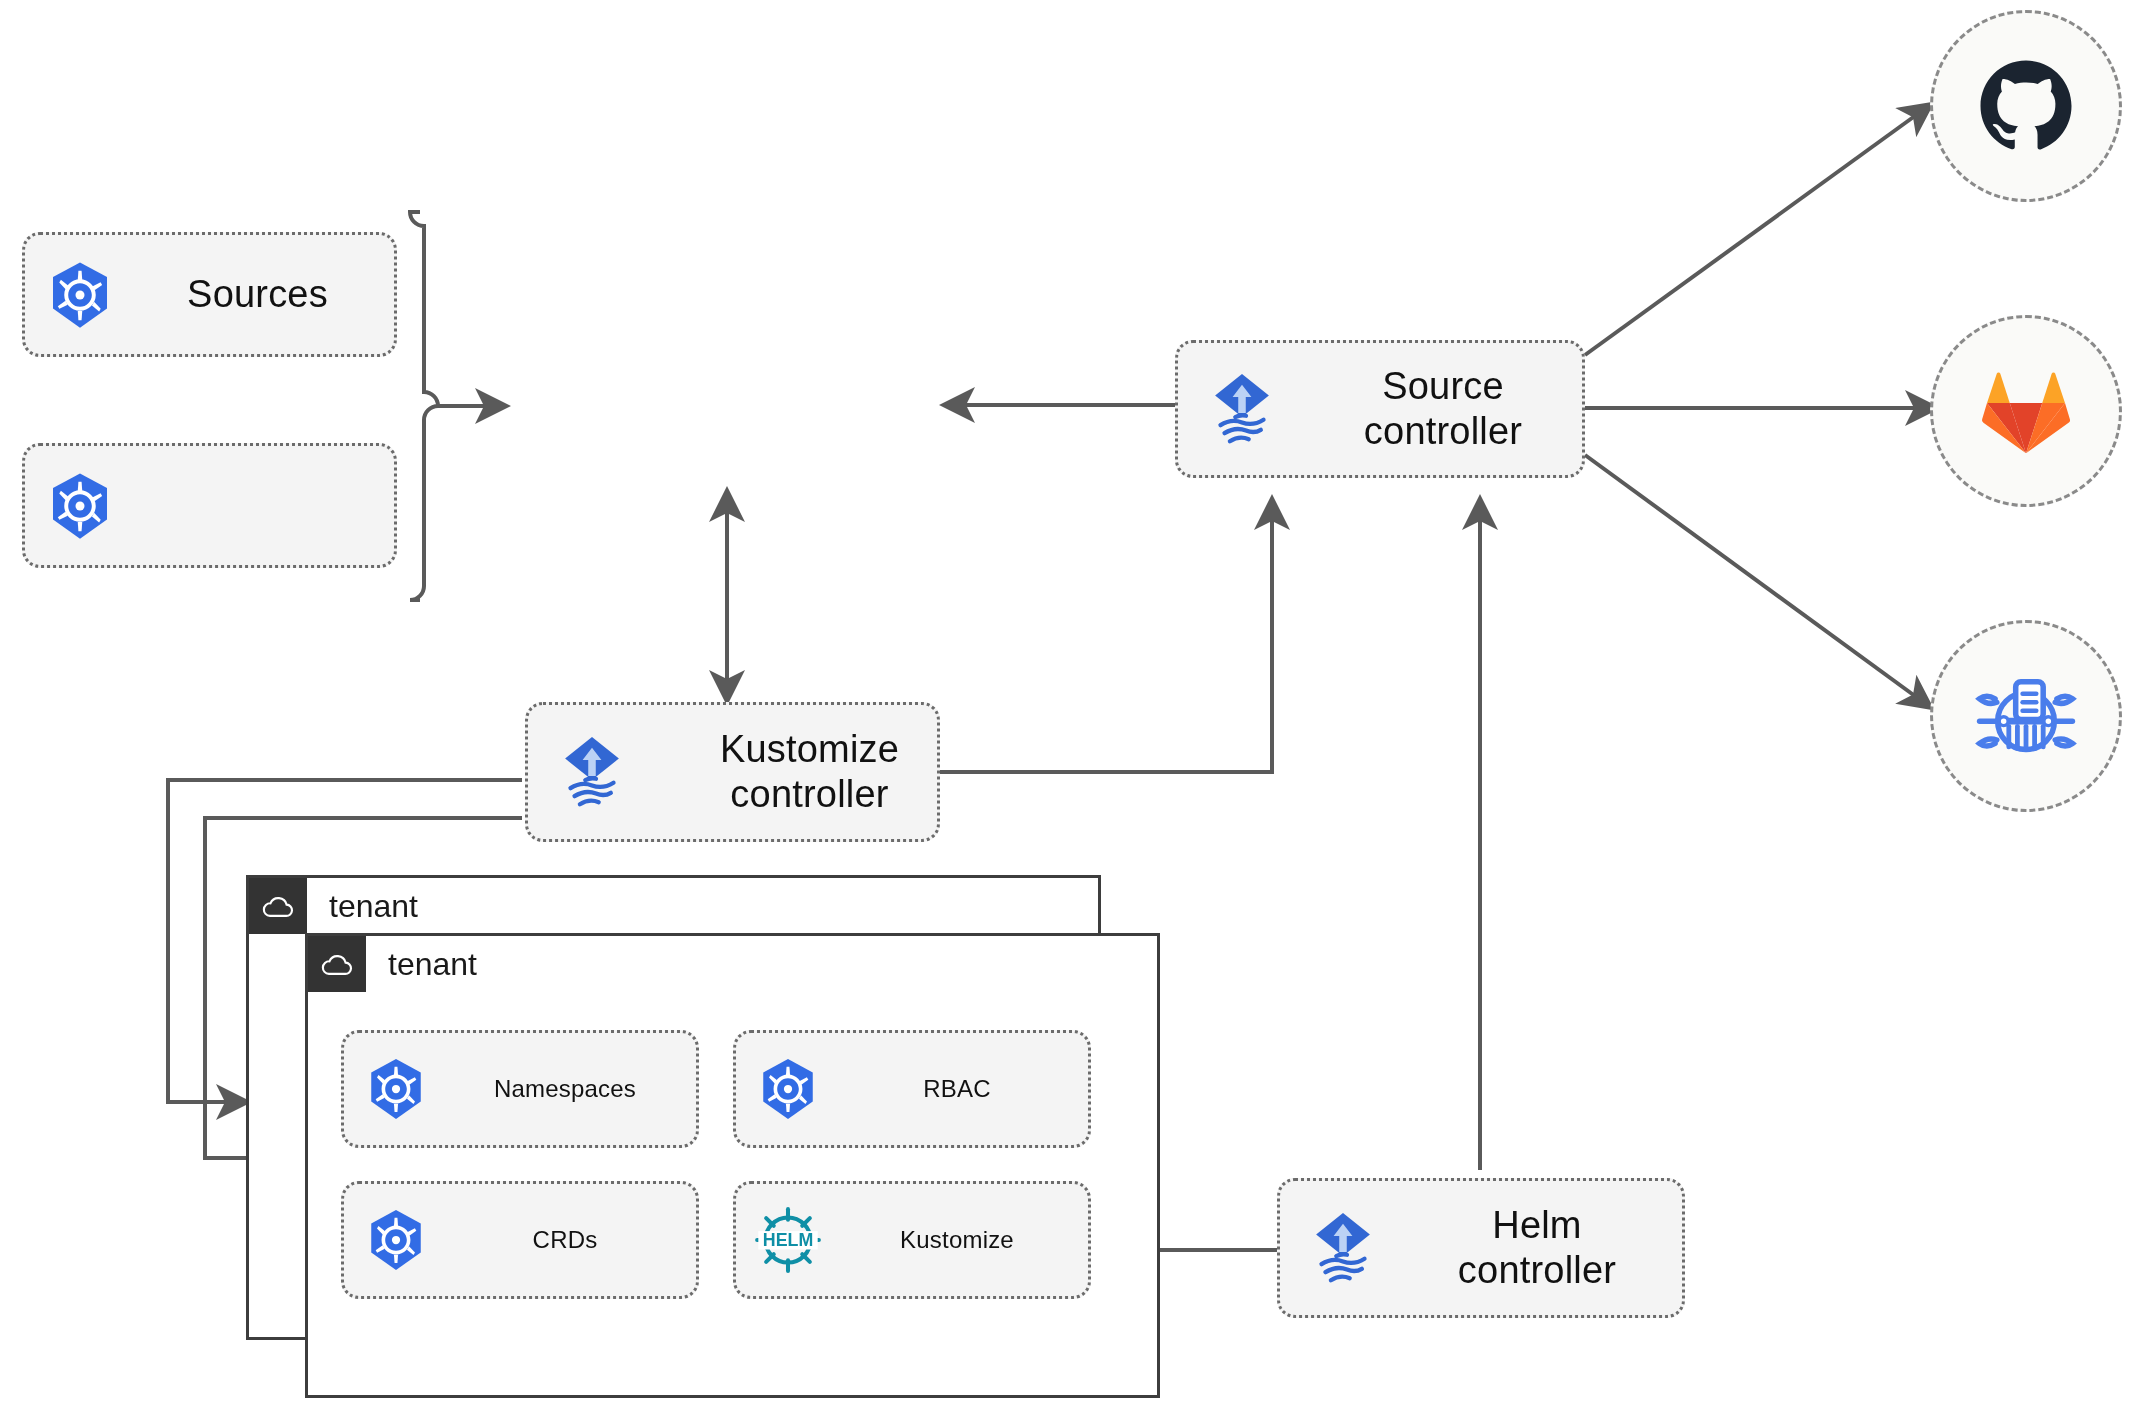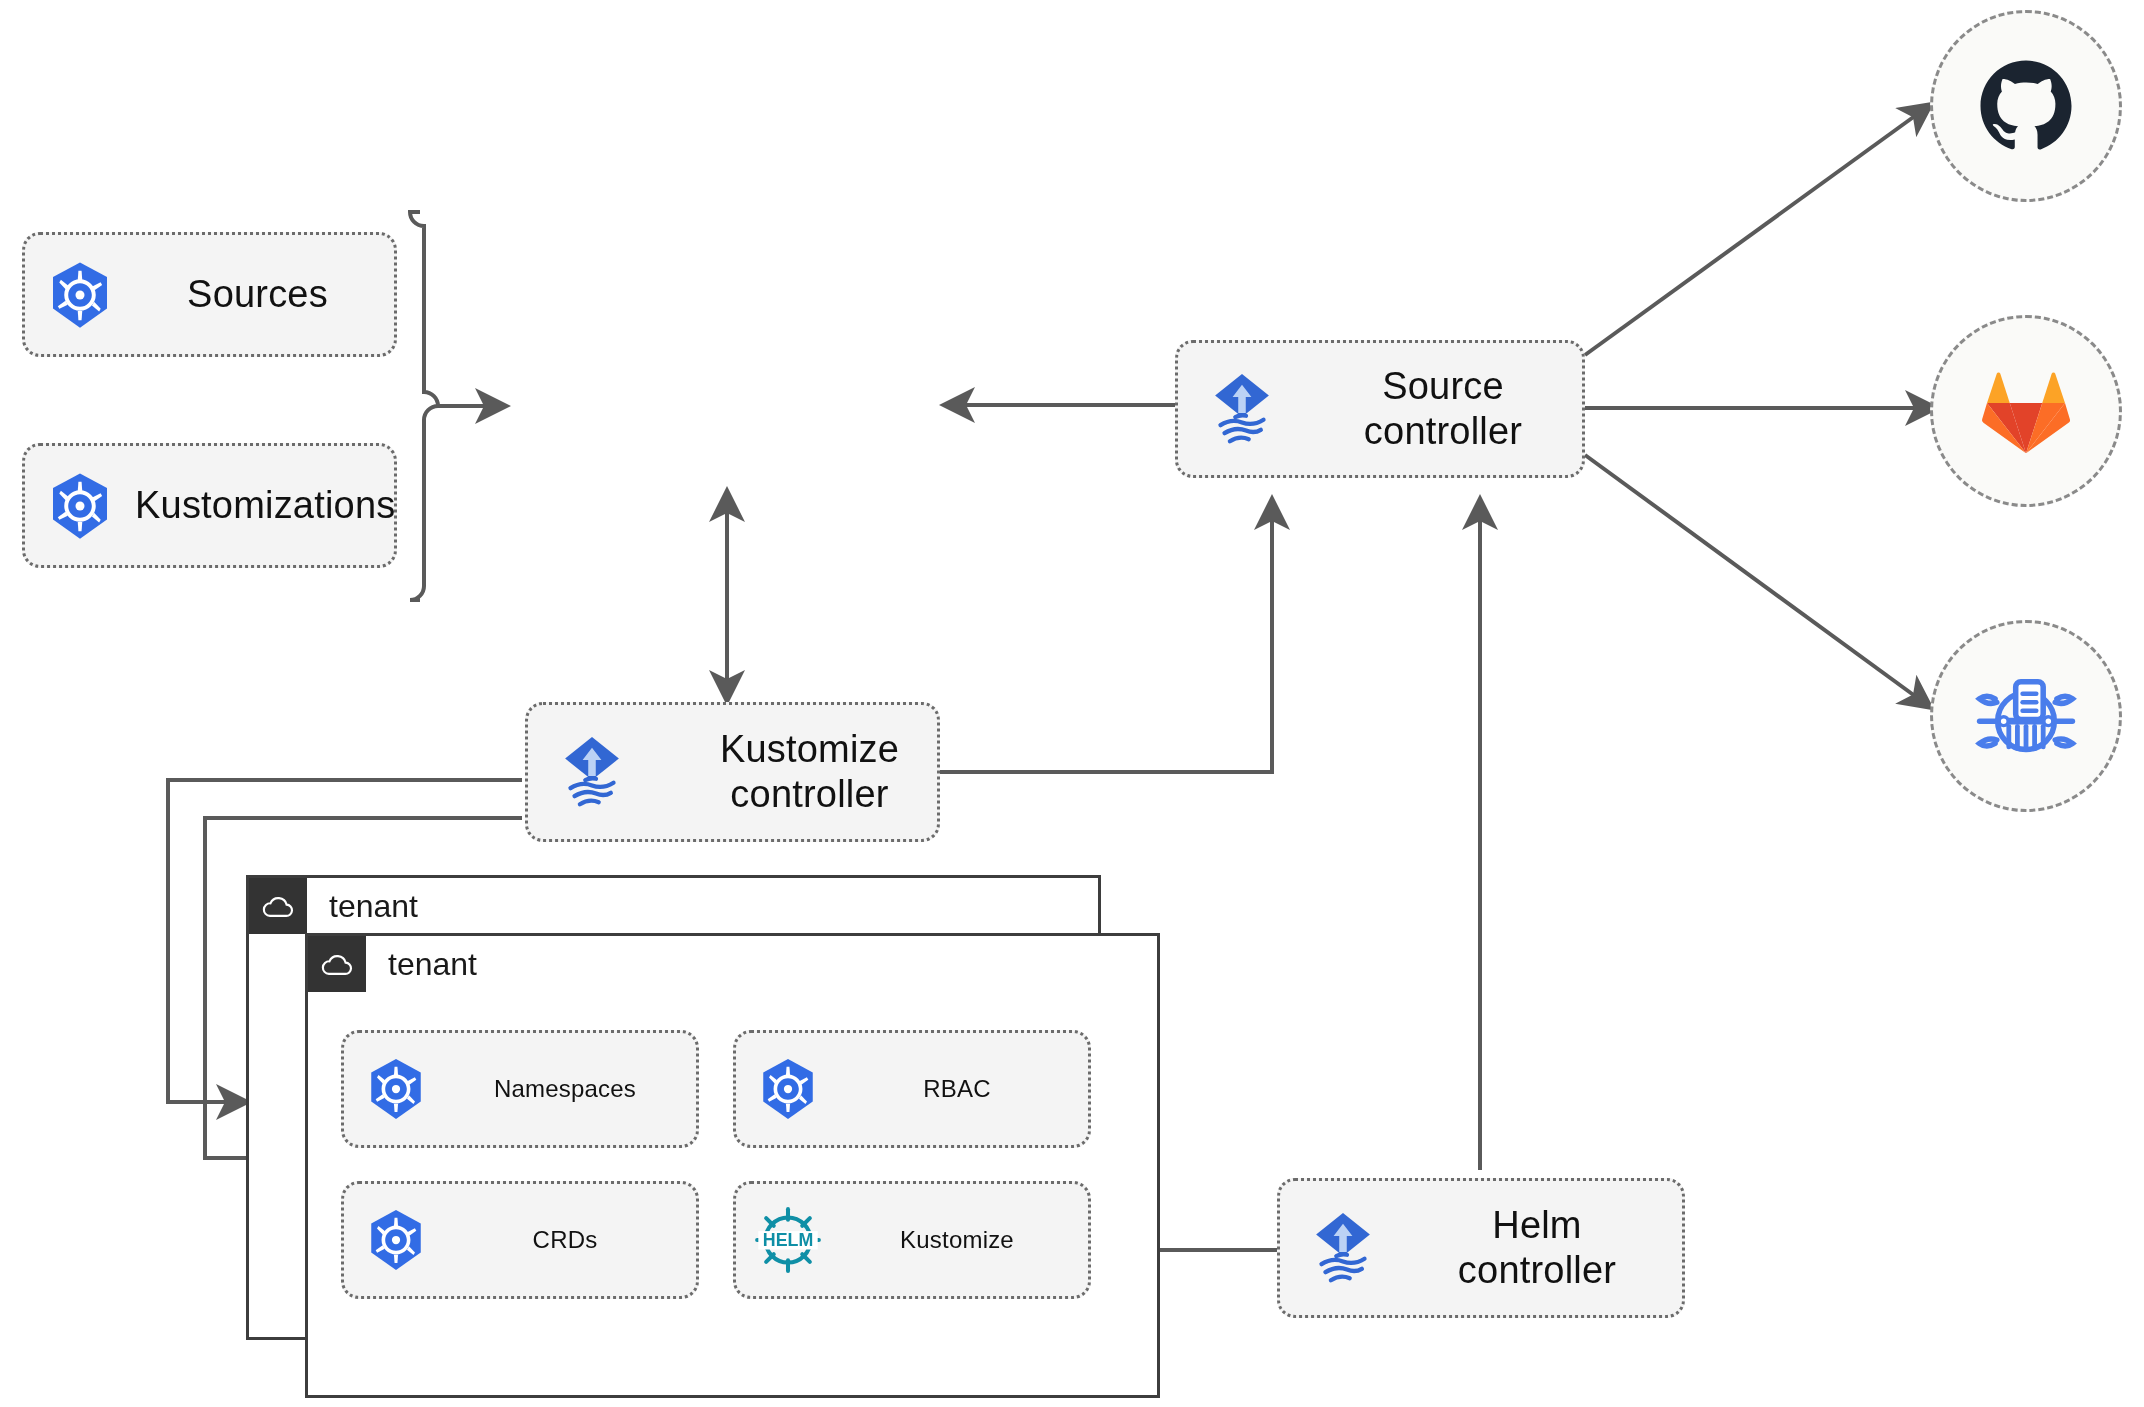--- a/index.html
+++ b/index.html
@@ -102,21 +102,20 @@
           <path d="M30.6,10.5h2.8l.6,8.2h-4z"></path>
           <path d="M50.3,20.7l1.4,2.4-6.8,4.7-2-3.4z"></path>
           <path d="M50.4,44.2l-1.4,2.4-6.4-5.2 2-3.4z"></path>
           <path d="M33.4,54.4h-2.8l-.6-8.2h4z"></path>
           <path d="M13.7,44.3l-1.4-2.4 6.8-4.7 2,3.4z"></path>
           <path d="M13.6,20.8l1.4-2.4 6.4,5.2-2,3.4z"></path>
           <path d="M32,18c7.7,0,14,6.3,14,14s-6.3,14-14,14-14-6.3-14-14S24.3,18,32,18z M32,21.5c-5.8,0-10.5,4.7-10.5,10.5 S26.2,42.5,32,42.5,42.5,37.8,42.5,32,37.8,21.5,32,21.5z"></path>
         </g>
       </svg>
     </span>
-    <span class="lbl">Kustomizations</span>
   </div>
 
 
   <div class="node" style="left:1175px;top:340px;width:410px;height:138px;gap:12px;">
     <span class="ico" style="width:128px;">
       <svg width="86" height="86" viewBox="0 0 64 64">
         <polygon points="32,6 52,22 32,38 12,22" fill="#3267D3"></polygon>
         <path d="M32,14 l7,9 h-4.2 v12 h-5.6 v-12 h-4.2 z" fill="#BBD2F5"></path>
         <g stroke="#3267D3" stroke-width="3.2" fill="none" stroke-linecap="round">
           <path d="M16,44 q8,-5 16,-2 q8,3 16,-2"></path>

